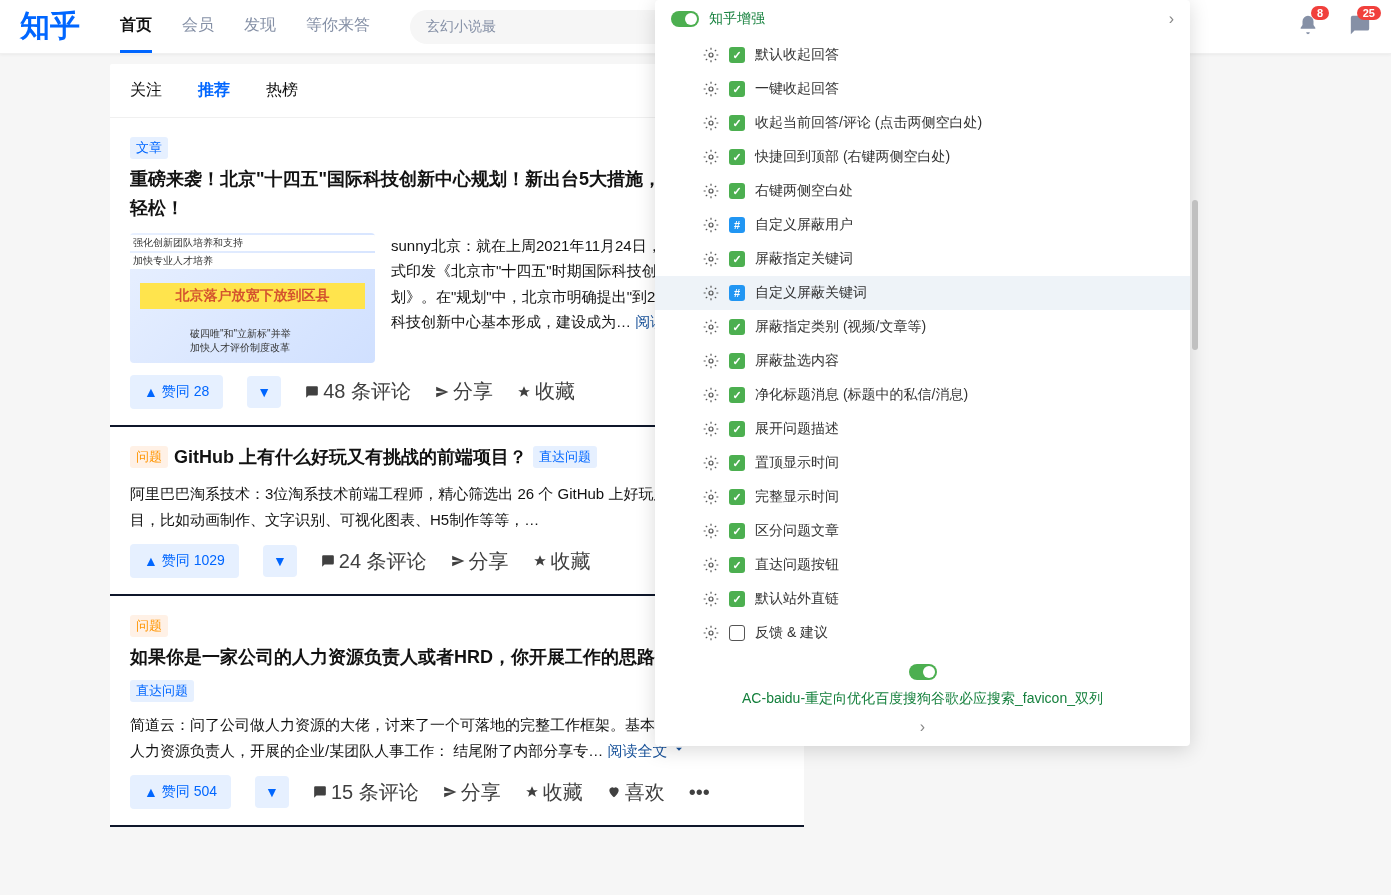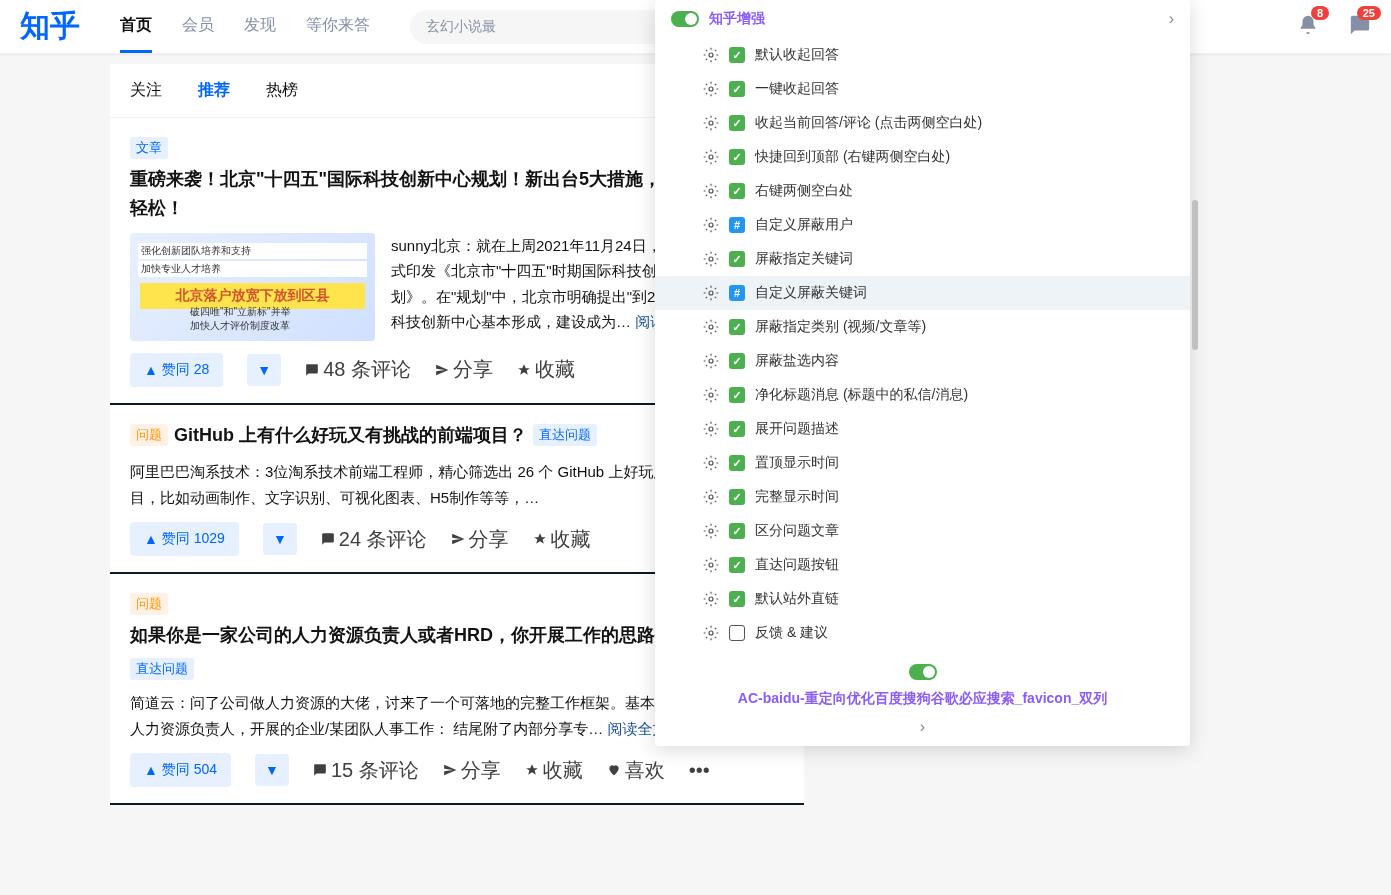--- a/index.html
+++ b/index.html
@@ -29,21 +29,21 @@
 
 
 .card { padding: 16px 20px; border-bottom: 2px solid #0f172a; }
 .card-title-row { display: flex; align-items: flex-start; gap: 6px; flex-wrap: wrap; }
 .tag { font-size: 13px; padding: 2px 6px; border-radius: 3px; font-weight: 500; flex-shrink: 0; margin-top: 3px; }
 .tag.article { background: #e6f0ff; color: #0066ff; }
 .tag.question { background: #fff1e6; color: #ff9500; }
 .tag.direct { background: #e6f0ff; color: #0066ff; margin-top: 8px; display: inline-block; }
 .card-title { font-size: 18px; font-weight: 600; color: #121212; line-height: 1.6; }
 .card-body { display: flex; gap: 16px; margin-top: 10px; }
-.thumb { width: 245px; height: 108px; background: linear-gradient(135deg, #e8f0ff, #d0e0ff); border-radius: 4px; flex-shrink: 0; position: relative; overflow: hidden; font-size: 11px; color: #333; padding: 8px; }
+.thumb { width: 245px; height: 130px; background: linear-gradient(135deg, #e8f0ff, #d0e0ff); border-radius: 4px; flex-shrink: 0; position: relative; overflow: hidden; font-size: 11px; color: #333; }
 .thumb-line { background: #fff; margin: 2px 0; padding: 1px 3px; font-size: 10px; }
 .thumb-banner { position: absolute; top: 50px; left: 10px; right: 10px; background: #ffe44d; color: #d4542e; font-weight: bold; text-align: center; padding: 4px; font-size: 14px; }
 .excerpt { font-size: 15px; color: #121212; line-height: 1.7; }
 .read-more { color: #175199; cursor: pointer; }
 .actions { display: flex; align-items: center; gap: 24px; margin-top: 12px; }
 .vote-btn { background: #e6f0ff; color: #0066ff; border: none; padding: 8px 14px; border-radius: 4px; font-size: 14px; cursor: pointer; display: flex; align-items: center; gap: 4px; }
 .vote-down { padding: 8px 10px; }
 .action { color: #404040; font-size: 20px; cursor: pointer; display: flex; align-items: center; gap: 4px; }
 
 
@@ -59,21 +59,21 @@
 .promo-sub { position: absolute; bottom: 18px; font-size: 12px; color: #1d5fb0; background: #ffe44d; padding: 2px 8px; border-radius: 3px; }
 .promo-badge { position: absolute; top: 4px; right: 8px; background: #ff6b9d; color: #fff; font-size: 10px; padding: 3px 6px; border-radius: 10px; }
 .bottom-icons { display: flex; justify-content: space-around; padding: 12px 0 0; }
 
 
 .ext-popup { position: absolute; top: 0; left: 655px; width: 535px; background: #fff; box-shadow: 0 4px 20px rgba(0,0,0,0.15); border-radius: 4px; z-index: 100; font-size: 14px; }
 .ext-header { display: flex; align-items: center; padding: 10px 16px; gap: 10px; cursor: pointer; }
 .ext-header.sub { padding-left: 16px; flex-direction: column; }
 .toggle { width: 28px; height: 16px; border-radius: 8px; background: #4caf50; position: relative; }
 .toggle::after { content: ''; position: absolute; width: 12px; height: 12px; background: #fff; border-radius: 50%; top: 2px; right: 2px; }
-.ext-title { flex: 1; color: #8b5cf6; font-weight: bold; }
+.ext-title { flex: 1; color: #15803d; }
 .chevron { color: #888; font-size: 16px; }
 .ext-list { padding: 0 0 4px 0; }
 .ext-item { display: flex; align-items: center; padding: 8px 16px 8px 48px; gap: 10px; cursor: pointer; }
 .ext-item.highlighted { background: #eef3f8; }
 .gear { width: 16px; height: 16px; }
 .check { width: 16px; height: 16px; background: #4caf50; border-radius: 3px; display: flex; align-items: center; justify-content: center; color: #fff; font-size: 11px; font-weight: bold; }
 .hash { width: 16px; height: 16px; background: #2196f3; border-radius: 3px; display: flex; align-items: center; justify-content: center; color: #fff; font-size: 11px; font-weight: bold; }
 .msg-icon { width: 16px; height: 16px; border: 1.5px solid #555; border-radius: 3px; position: relative; }
 .ext-label { color: #333; }
 .scroll-ind { position: absolute; right: -8px; top: 200px; width: 6px; height: 150px; background: #c0c0c0; border-radius: 3px; }

